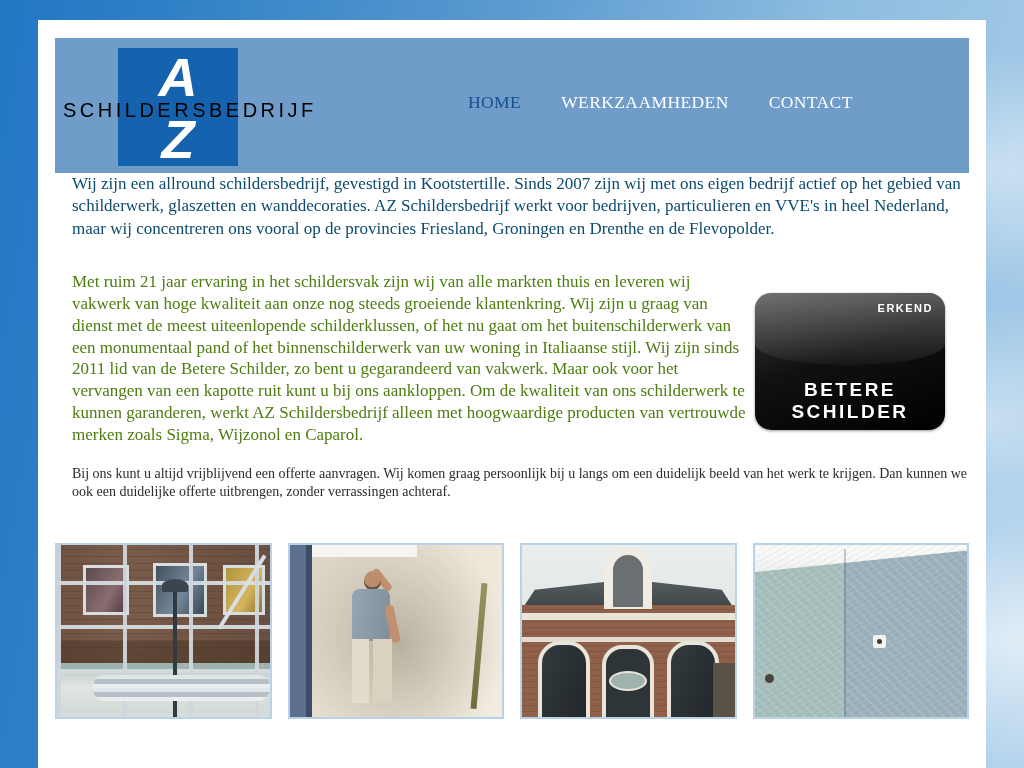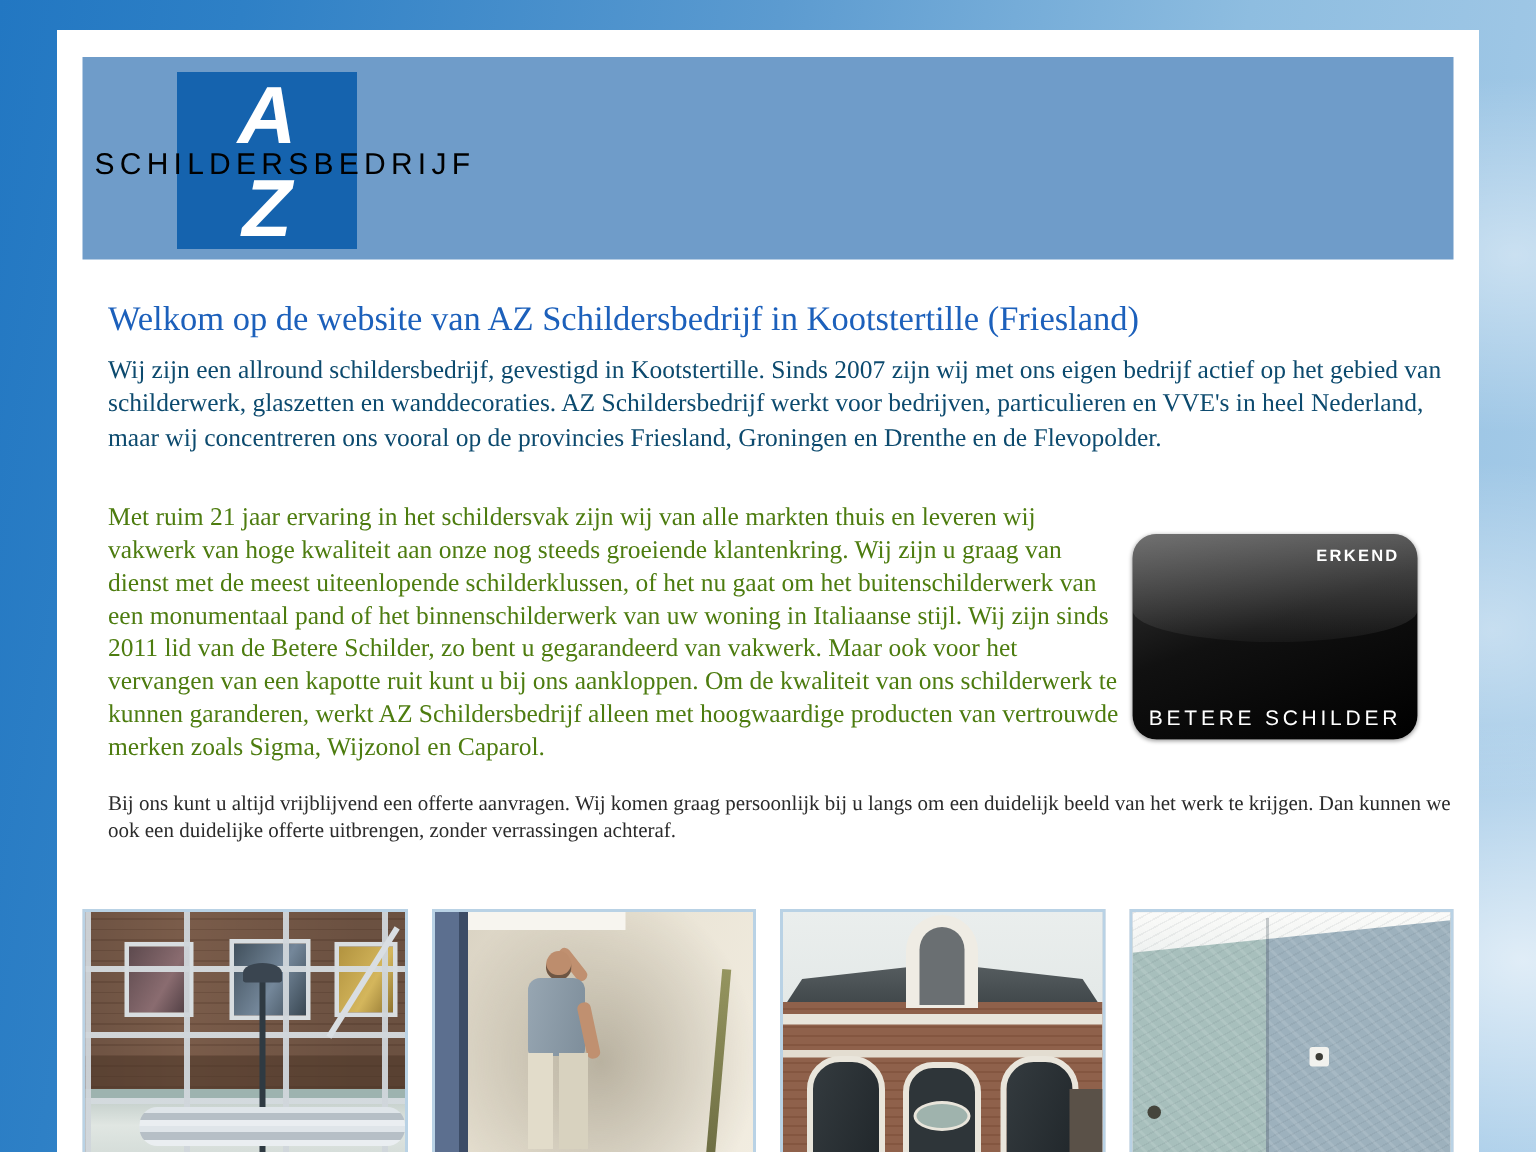--- a/index.html
+++ b/index.html
@@ -82,21 +82,21 @@
   .bs-e {
     font-size:92px; color:#ef8f35;
     text-shadow:2px 2px 0 #000;
   }
   .bs-s {
     font-size:92px; color:#ffffff; margin-left:-14px;
     text-shadow:3px 3px 0 #000;
   }
   .bs-caption {
     position:absolute; bottom:7px; left:0; right:0; text-align:center; z-index:2;
-    font-family:"Liberation Sans", sans-serif; font-weight:normal; font-size:14px;
+    font-family:"Liberation Sans", sans-serif; font-weight:bold; font-size:19px;
     letter-spacing:2.5px; color:#ffffff;
   }
   p.offer {
     margin:20px 34px 0 34px; font-size:14px; line-height:1.28; color:#2b2b2b; width:900px;
   }
   
   .gallery {
     margin:42px 17px 0 17px; display:flex; gap:16px;
   }
   .photo {
@@ -178,24 +178,28 @@
 <body>
 
 <div class="page">
 
   <div class="header">
     <div class="logo-box">
       <div class="logo-letter top">A</div>
       <div class="logo-letter bottom">Z</div>
     </div>
     <div class="logo-company">SCHILDERSBEDRIJF</div>
+    <div class="nav">
+      <a class="active">HOME</a>
+      <a>WERKZAAMHEDEN</a>
+      <a>CONTACT</a>
+    </div>
   </div>
 
   <div class="content">
-    <h1 class="welcome">Welkom op de website van AZ Schildersbedrijf in Kootstertille (Friesland)</h1>
     <p class="intro">Wij zijn een allround schildersbedrijf, gevestigd in Kootstertille. Sinds 2007 zijn wij met ons eigen bedrijf actief op het gebied van schilderwerk, glaszetten en wanddecoraties. AZ Schildersbedrijf werkt voor bedrijven, particulieren en VVE's in heel Nederland, maar wij concentreren ons vooral op de provincies Friesland, Groningen en Drenthe en de Flevopolder.</p>
 
     <div class="about">
       <p class="body">Met ruim 21 jaar ervaring in het schildersvak zijn wij van alle markten thuis en leveren wij vakwerk van hoge kwaliteit aan onze nog steeds groeiende klantenkring. Wij zijn u graag van dienst met de meest uiteenlopende schilderklussen, of het nu gaat om het buitenschilderwerk van een monumentaal pand of het binnenschilderwerk van uw woning in Italiaanse stijl.  Wij zijn sinds 2011 lid van de Betere Schilder, zo bent u gegarandeerd van vakwerk. Maar ook voor het vervangen van een kapotte ruit kunt u bij ons aankloppen. Om de kwaliteit van ons schilderwerk te kunnen garanderen, werkt AZ Schildersbedrijf alleen met hoogwaardige producten van vertrouwde merken zoals Sigma, Wijzonol en Caparol.</p>
 
       <div class="bs-badge">
         <div class="bs-erkend">ERKEND</div>
         <div class="bs-caption">BETERE SCHILDER</div>
       </div>
     </div>

